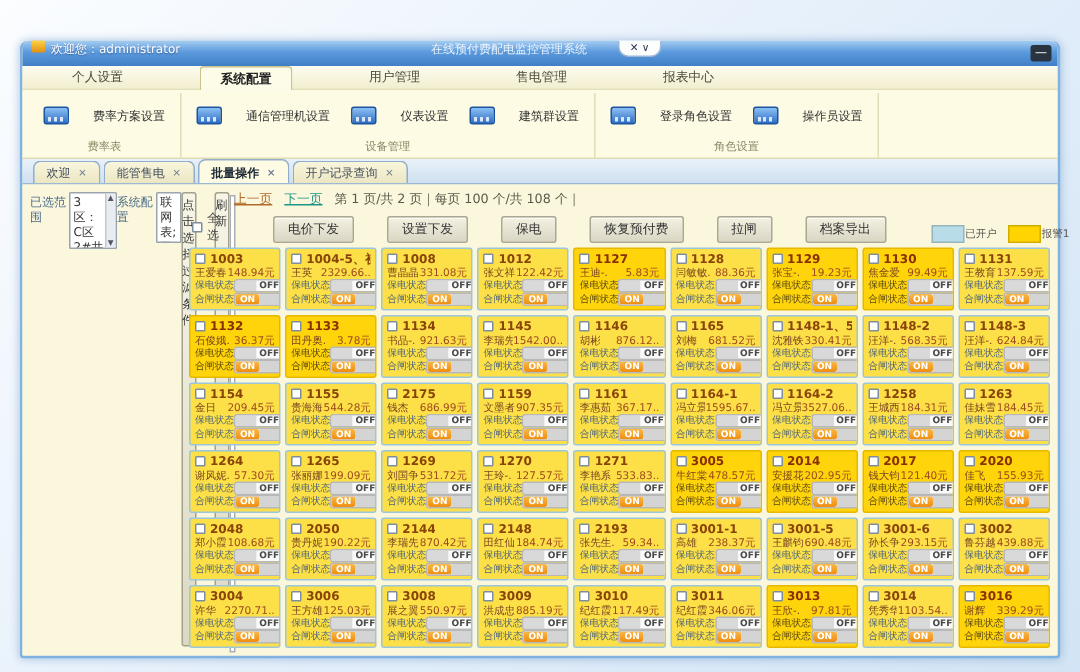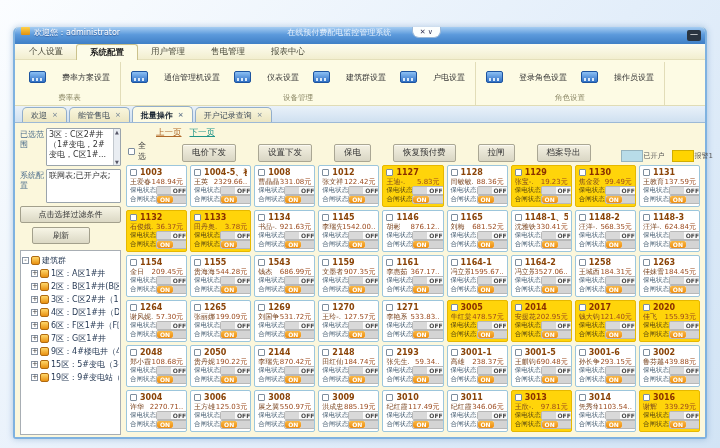--- a/index.html
+++ b/index.html
@@ -18,21 +18,21 @@
   .tb-ico { width:9px; height:8px; background:linear-gradient(#ffd24a,#e0900f); border-radius:1px; margin-right:4px; flex:none; }
   .tb-welcome { font-size:8px; color:#fff; text-shadow:0 1px 1px rgba(0,0,60,.4); }
   .tb-title { position:absolute; left:47%; transform:translateX(-50%); font-size:8px; color:#eaf3fd; white-space:nowrap; }
   .qat { position:absolute; left:57.5%; top:0; background:#fcfefe; border:1px solid #9ab8d8; border-top:none;
     border-radius:0 0 7px 7px; padding:1px 7px 0; font-size:7px; color:#335; line-height:9px; }
   .minbtn { position:absolute; right:4px; top:3px; width:14px; height:11px; background:#2a3440; color:#fff;
     font-size:8px; line-height:9px; text-align:center; border-radius:2px; }
 
   
   .menutabs { height:16px; flex:none; background:linear-gradient(#fdfcf0,#f2eecf);
-    display:flex; align-items:flex-start; padding:0 1px; border-bottom:1px solid #e4dfba; }
+    display:flex; align-items:flex-start; padding:0 20px; border-bottom:1px solid #e4dfba;gap:38px; }
   .mtab { font-size:8.5px; color:#4a4a3a; padding:2px 13px 1px; cursor:default; }
   .mtab.active { background:#fdfce8; border:1px solid #cbc28c; border-bottom:none;
     border-radius:3px 3px 0 0; font-weight:bold; color:#222; }
 
   
   .ribbon { height:46px; flex:none; background:#fdfbe4; display:flex; padding:2px 4px 0; border-bottom:1px solid #e0dcb6; }
   .rgroup { display:flex; flex-direction:column; border-right:1px solid #e2ddb8; padding:0 3px; }
   .rbtns { flex:1; display:flex; align-items:center; }
   .rbtn { display:flex; align-items:center; gap:16px; padding:4px 6px; border:1px solid transparent;
     border-radius:2px; font-size:8px; color:#333; white-space:nowrap; }
@@ -49,21 +49,21 @@
   .dtab { display:flex; align-items:center; gap:5px; font-size:8px; color:#44505c;
     background:linear-gradient(#f9f6dd,#ece6c2); border:1px solid #92aecb; border-bottom:none;
     border-radius:5px 5px 0 0; padding:2px 8px 1px; margin-right:2px; }
   .dtab.active { background:#fdfbe4; font-weight:bold; color:#1c2834; padding-top:3px; }
   .dclose { font-size:7px; color:#6a7c90; line-height:7px; }
 
   
   .content { flex:1; display:flex; background:#fbf7dc; padding:3px 3px 0; min-height:0; }
 
   
-  .sidebar { width:106px; flex:none; display:flex; flex-direction:column; padding:2px 3px 2px 2px; font-size:8px; }
+  .sidebar { width:106px; flex:none; display:flex; flex-direction:row; padding:2px 3px 2px 2px; font-size:8px; }
   .side-row { display:flex; gap:2px; margin-bottom:3px; }
   .side-lab { width:24px; flex:none; color:#4a6b8a; line-height:1.25; padding-top:2px; }
   .side-box { flex:1; position:relative; background:#fff; border:1px solid #9aa4ac; border-radius:1px;
     padding:1px 8px 1px 2px; color:#333; line-height:1.25; height:38px; overflow:hidden; }
   .side-box.short { height:34px; padding-right:2px; }
   .sb-scroll { position:absolute; right:0; top:0; bottom:0; width:7px; background:#e9edf2;
     border-left:1px solid #c2c8ce; font-size:5px; color:#556; display:flex; flex-direction:column;
     justify-content:space-between; align-items:center; line-height:6px; }
   .side-btn { background:linear-gradient(#f7f5e6,#dbd8c4); border:1px solid #a3a08c; border-radius:2px;
     font-size:8px; color:#333; padding:2px 0; text-align:center; margin-bottom:4px; }
@@ -90,21 +90,21 @@
     font-size:8.5px; color:#333; padding:2px 9px; white-space:nowrap; box-shadow:0 1px 0 rgba(255,255,255,.6) inset; }
   .legend { display:flex; gap:7px; margin-left:auto; margin-right:8px; }
   .lg { display:flex; flex-direction:row; align-items:center; gap:1px; }
   .sw { width:22px; height:12px; border:1px solid rgba(0,0,0,.18); }
   .lg-lab { font-size:7px; color:#555; white-space:nowrap; }
 
   
   .grid { flex:1; display:grid; grid-template-columns:repeat(9,1fr); grid-auto-rows:42px;
     gap:3px; margin-top:3px; align-content:start; }
   .card { border-radius:2px; padding:2px 3px; overflow:hidden; display:flex; flex-direction:column; justify-content:space-between; }
-  .card.b { background:#ffffff; border:1px solid #9cc6dc; }
+  .card.b { background:#fde047; border:1px solid #9cc6dc; }
   .card.y { background:#ffd40a; border:1px solid #e6b800; }
   .c-head { display:flex; align-items:center; gap:3px; height:9px; }
   .c-room { font-size:8px; font-weight:bold; color:#8a4408; white-space:nowrap; overflow:hidden; }
   .card.y .c-room { color:#8a3000; }
   .c-line { display:flex; justify-content:space-between; align-items:baseline; height:9px; }
   .c-name { font-size:7px; color:#7a4520; max-width:33px; white-space:nowrap; overflow:hidden; }
   .c-bal { font-size:7px; color:#9c4a1e; white-space:nowrap; }
   .s-row { display:flex; align-items:center; justify-content:space-between; height:9px; }
   .s-lab { font-size:6.5px; color:#51677a; white-space:nowrap; }
   .card.y .s-lab { color:#5c4a10; }
@@ -152,24 +152,20 @@
             <span class="mon"></span>
             <span>通信管理机设置</span>
           </div>
           <div class="rbtn">
             <span class="mon"></span>
             <span>仪表设置</span>
           </div>
           <div class="rbtn">
             <span class="mon"></span>
             <span>建筑群设置</span>
-          </div>
-          <div class="rbtn">
-            <span class="mon"></span>
-            <span>户电设置</span>
           </div>
         </div>
         <div class="glabel">设备管理</div>
       </div>
       <div class="rgroup">
         <div class="rbtns">
           <div class="rbtn">
             <span class="mon"></span>
             <span>登录角色设置</span>
           </div>
@@ -276,20 +272,21 @@
               <span>19区：9#变电站（2#...</span>
             </div>
           </div>
       </div>
     </div>
 
     <div class="main">
       <div class="pager">
         <span class="lnk-prev">上一页</span>
         <span class="lnk-next">下一页</span>
+        <span>第 1 页/共 2 页｜每页 100 个/共 108 个｜</span>
       </div>
       <div class="actionrow">
         <span class="selall">
           <span class="cb"></span>
           <span>全选</span>
         </span>
         <span id="tbButtons" style="display:flex;gap:22px;margin-left:6px;">
             <button class="abtn">电价下发</button>
             <button class="abtn">设置下发</button>
             <button class="abtn">保电</button>
@@ -797,21 +794,21 @@
               <span class="s-lab">合闸状态</span>
               <span class="toggle on">
                 <span class="tg-seg l">ON</span>
                 <span class="tg-seg r"></span>
               </span>
             </div>
           </div>
           <div class="card b">
             <div class="c-head">
               <span class="cb"></span>
-              <span class="c-room">1543</span>
+              <span class="c-room">2175</span>
             </div>
             <div class="c-line">
               <span class="c-name">钱杰</span>
               <span class="c-bal">686.99元</span>
             </div>
             <div class="s-row">
               <span class="s-lab">保电状态</span>
               <span class="toggle off">
                 <span class="tg-seg l"></span>
                 <span class="tg-seg r">OFF</span>

